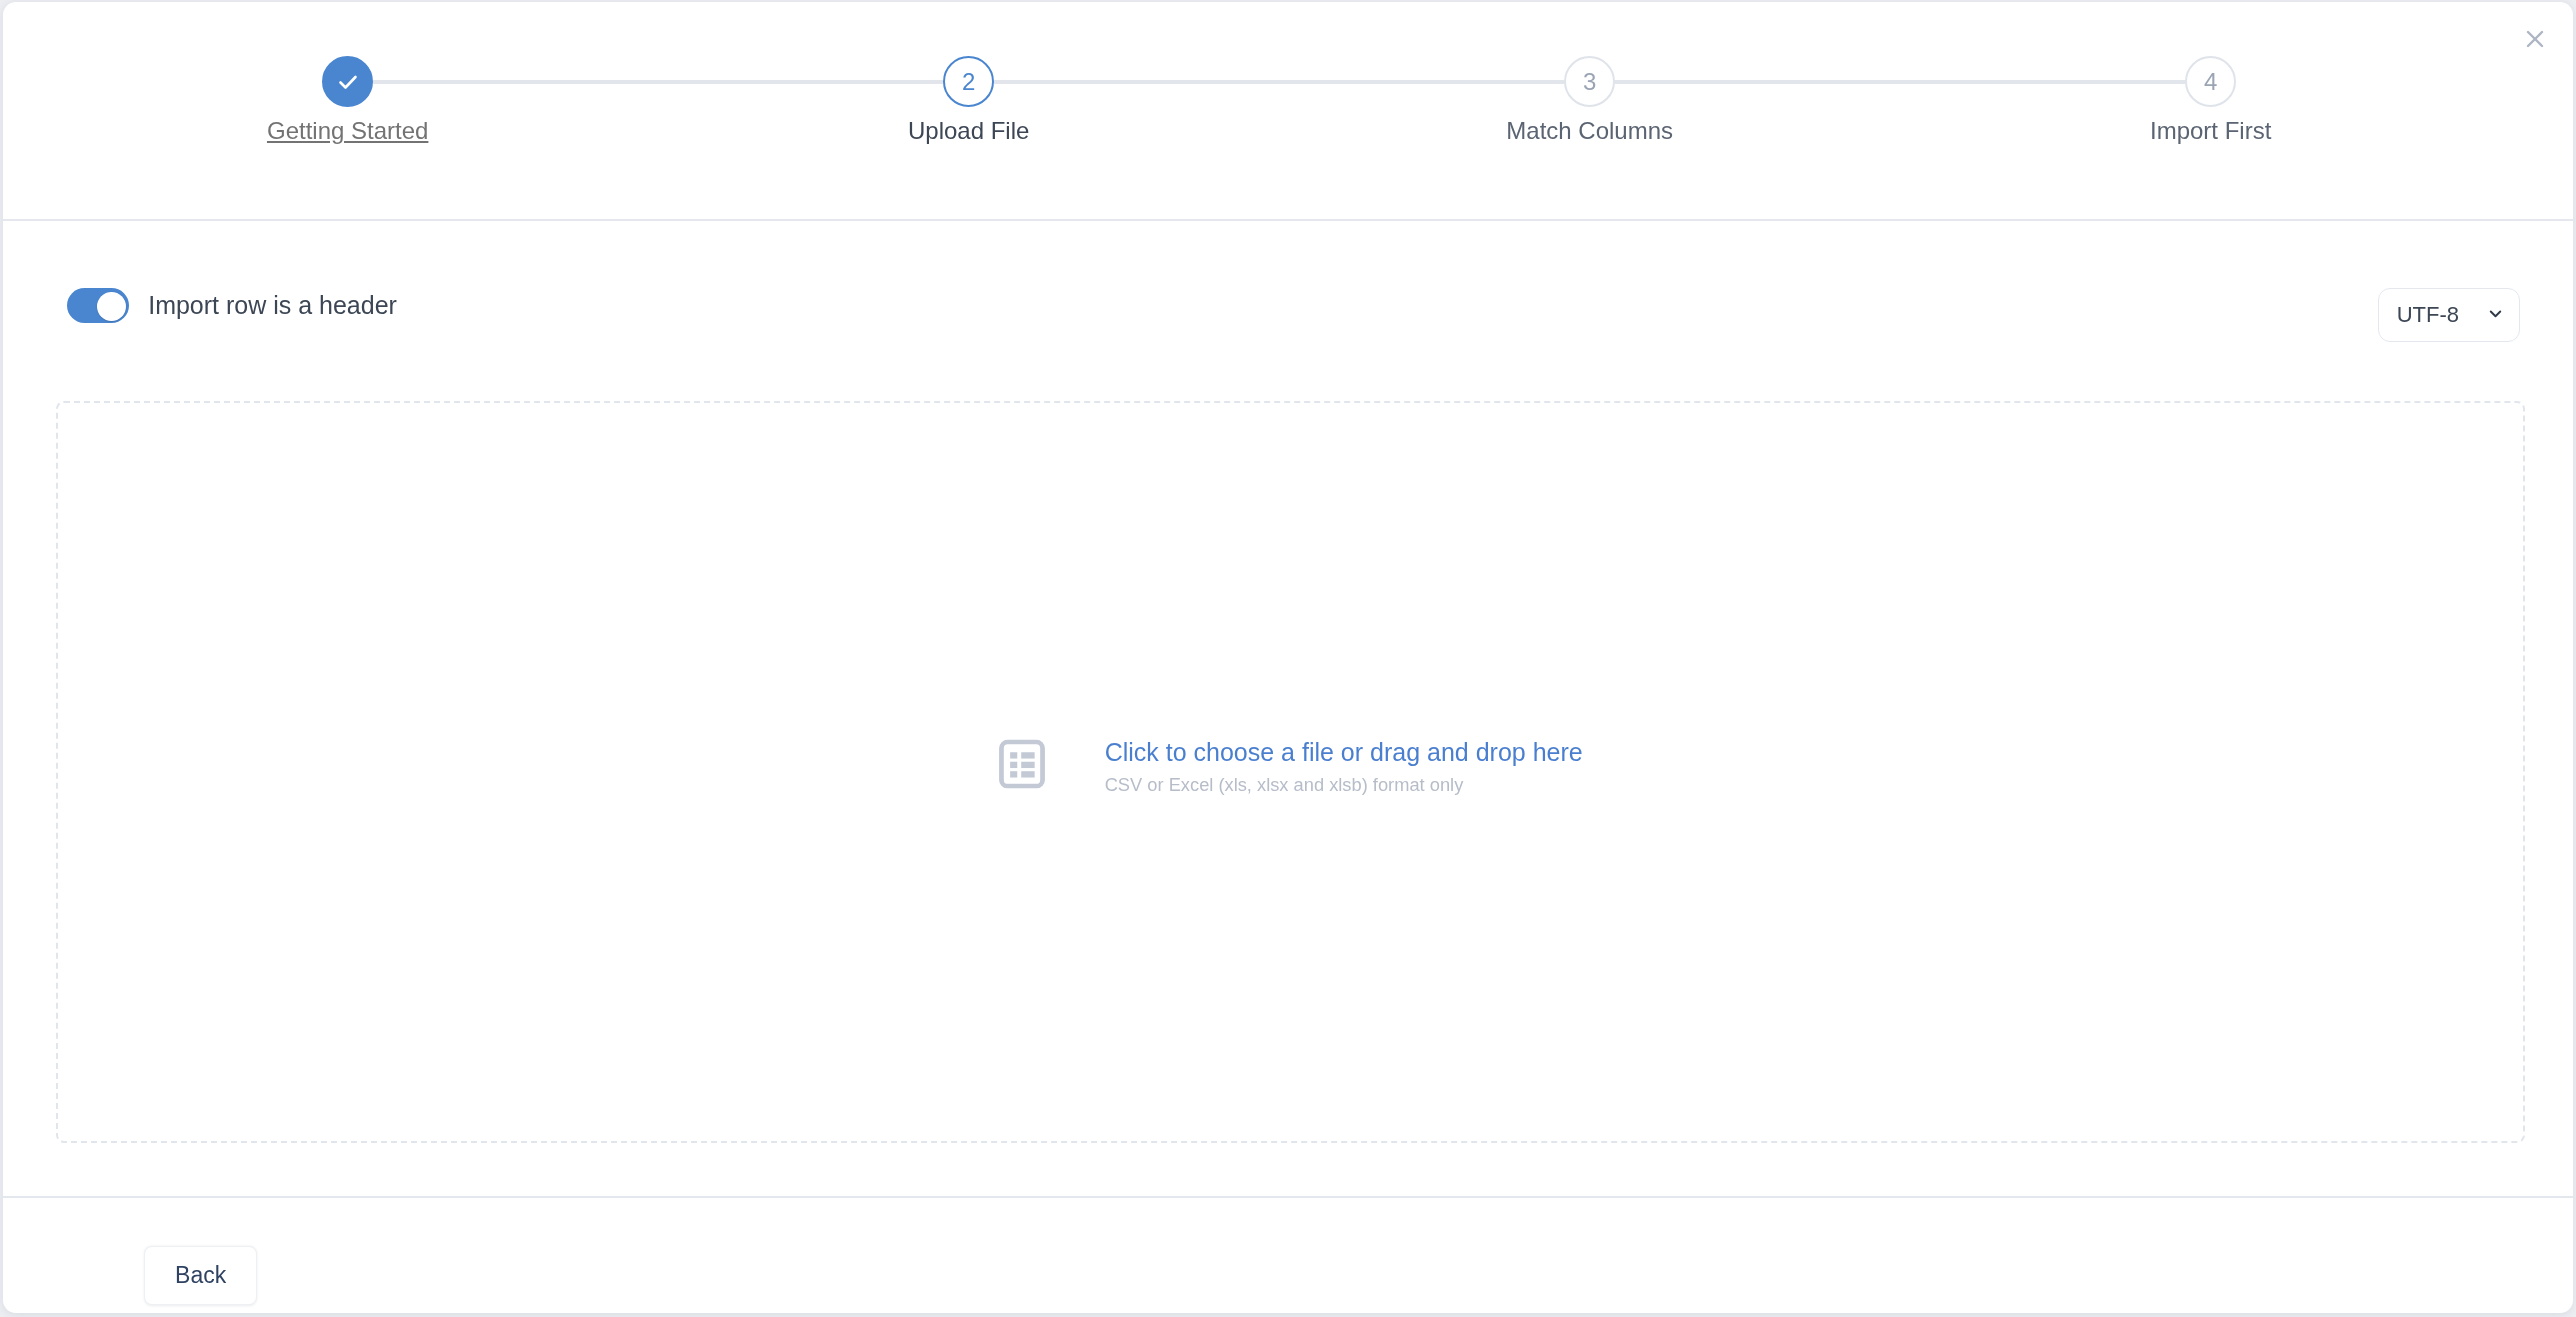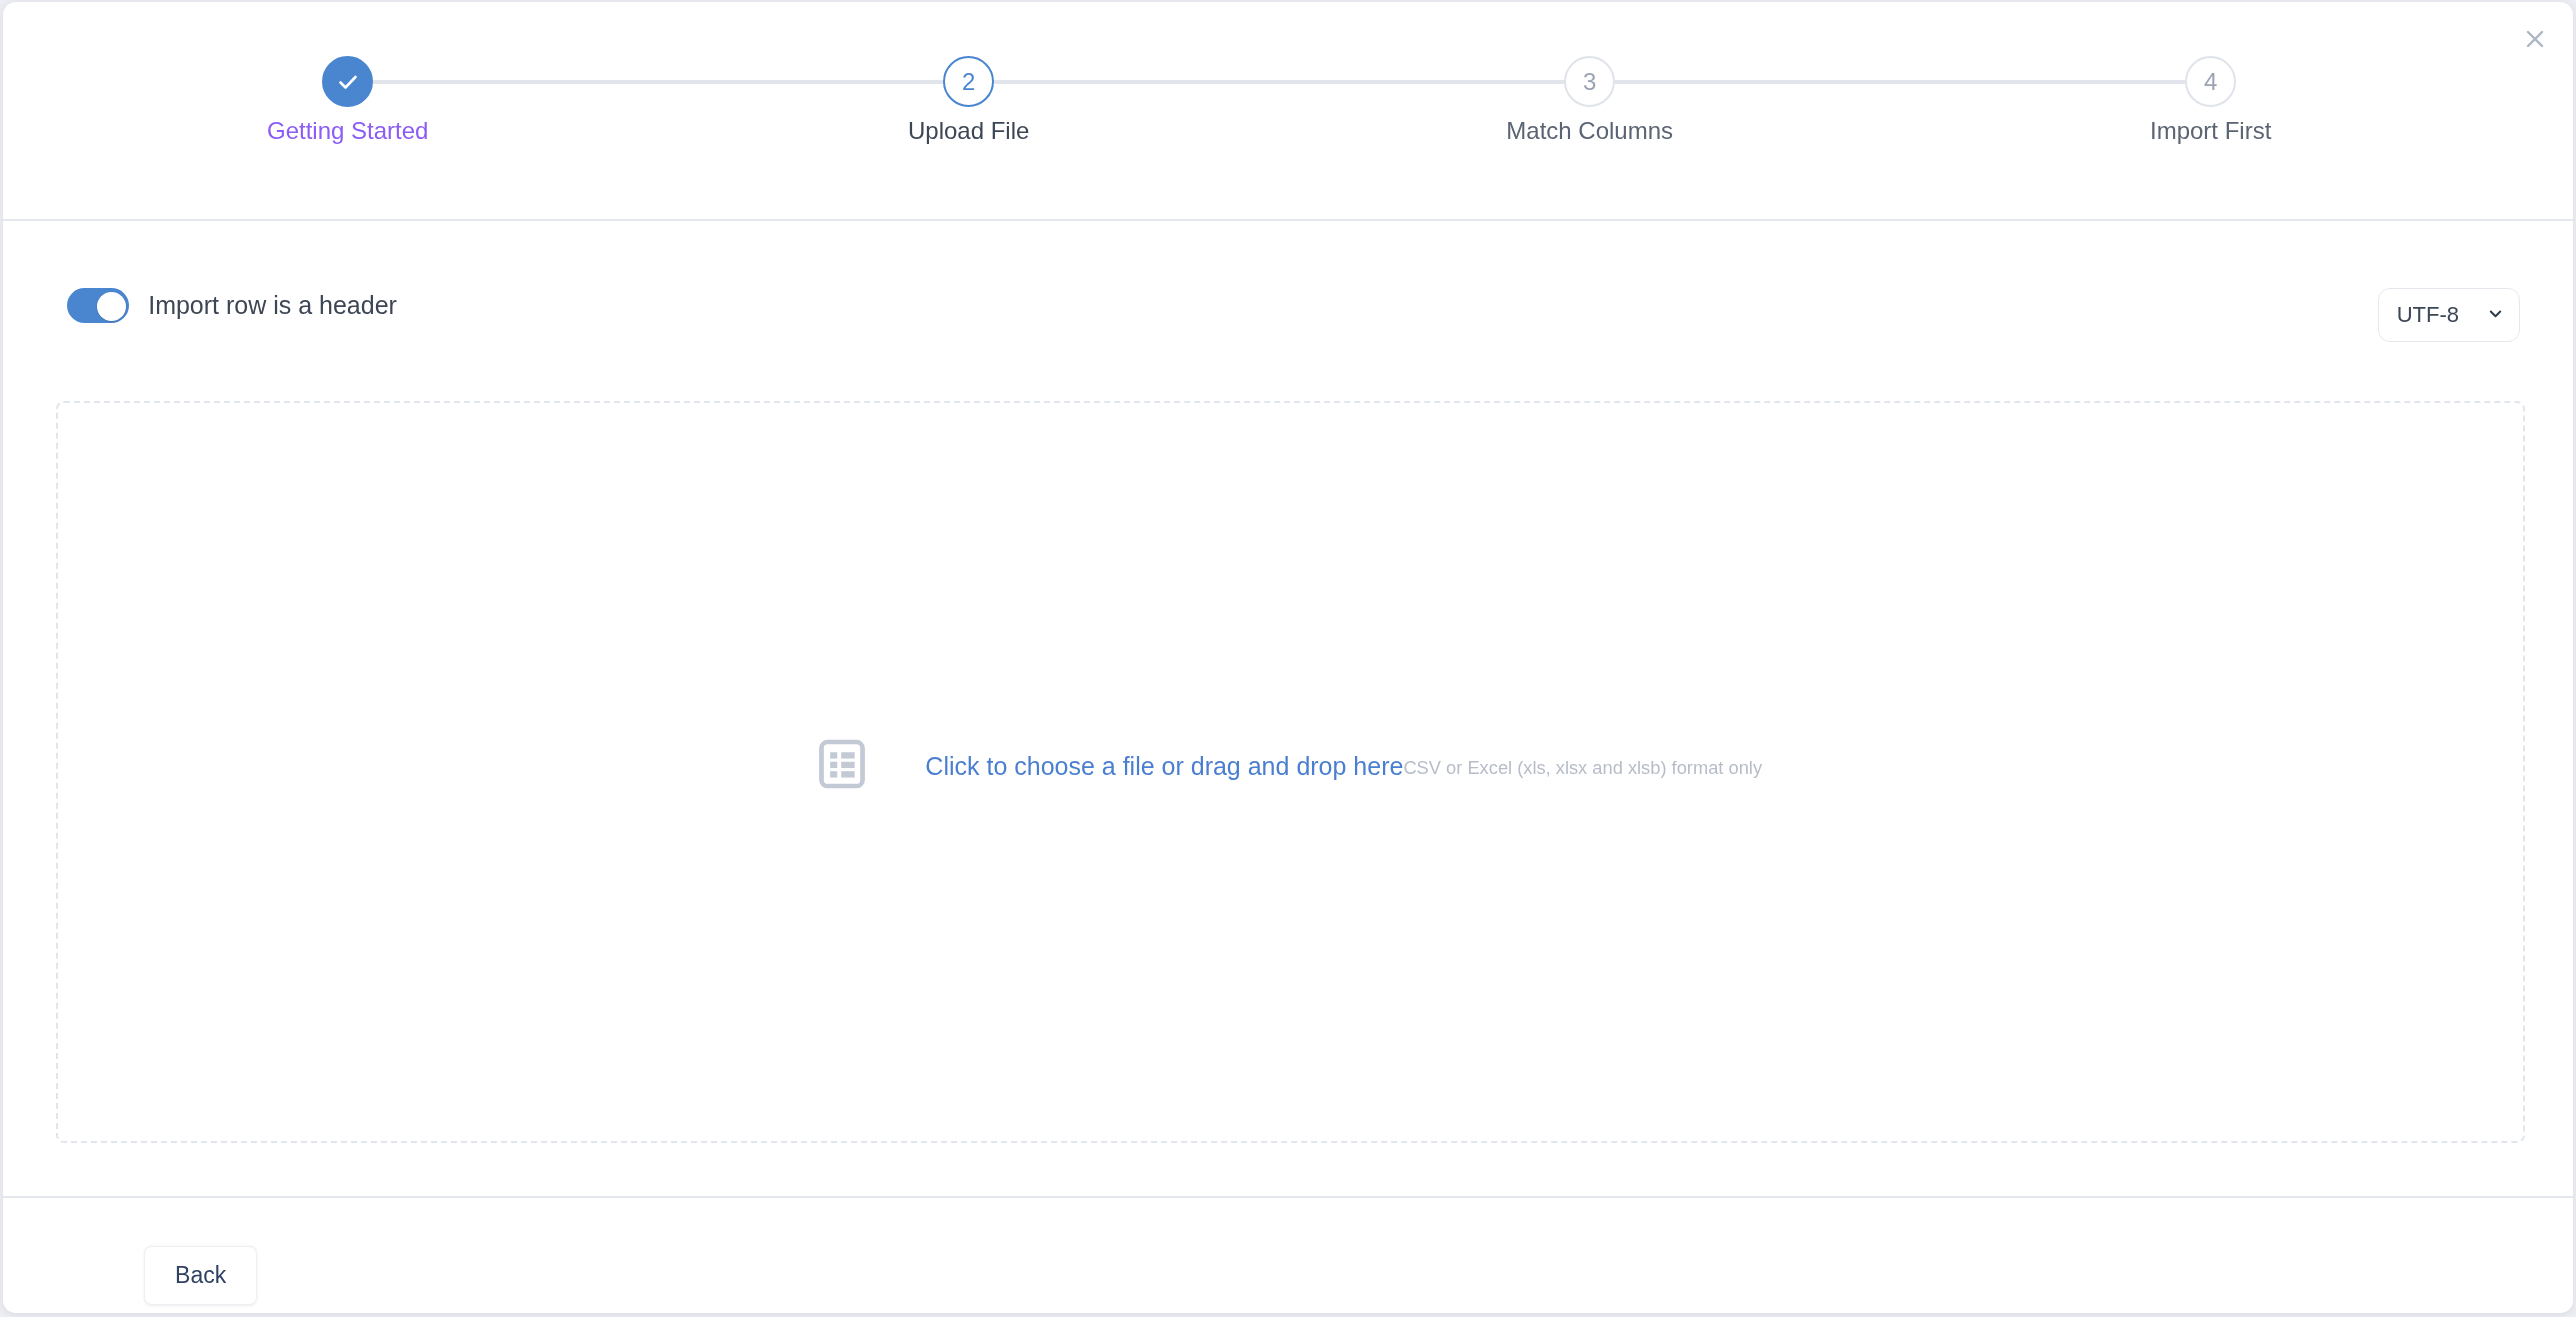--- a/index.html
+++ b/index.html
@@ -107,21 +107,21 @@
   .step-label {
     position: absolute;
     top: 61px;
     left: 50%;
     transform: translateX(-50%);
     white-space: nowrap;
     font-size: 24px;
     color: #5b6472;
   }
   .step-label.active { color: #3c4654; }
-  .step-label.done { color: #8b5cf6; }
+  .step-label.done { color: #737373; text-decoration: underline; }
   .divider {
     position: absolute;
     left: 0;
     width: 100%;
     height: 1.6px;
     background: #e4e8ee;
   }
   .divider.head { top: 217px; }
   .divider.foot { top: 1194px; }
   
@@ -200,21 +200,21 @@
     justify-content: center;
     cursor: pointer;
     background: #ffffff;
   }
   .dz-inner {
     display: flex;
     align-items: center;
     gap: 21px;
     transform: translateY(-6.4px);
   }
-  .dz-text { display: flex; flex-direction: row; margin-left: 39px; }
+  .dz-text { display: flex; flex-direction: column; margin-left: 39px; }
   .dz-title {
     font-size: 25px;
     color: #4a7fd0;
     line-height: 1.25;
     white-space: nowrap;
   }
   .dz-sub {
     margin-top: 6.4px;
     font-size: 18.3px;
     color: #b6bdc9;

